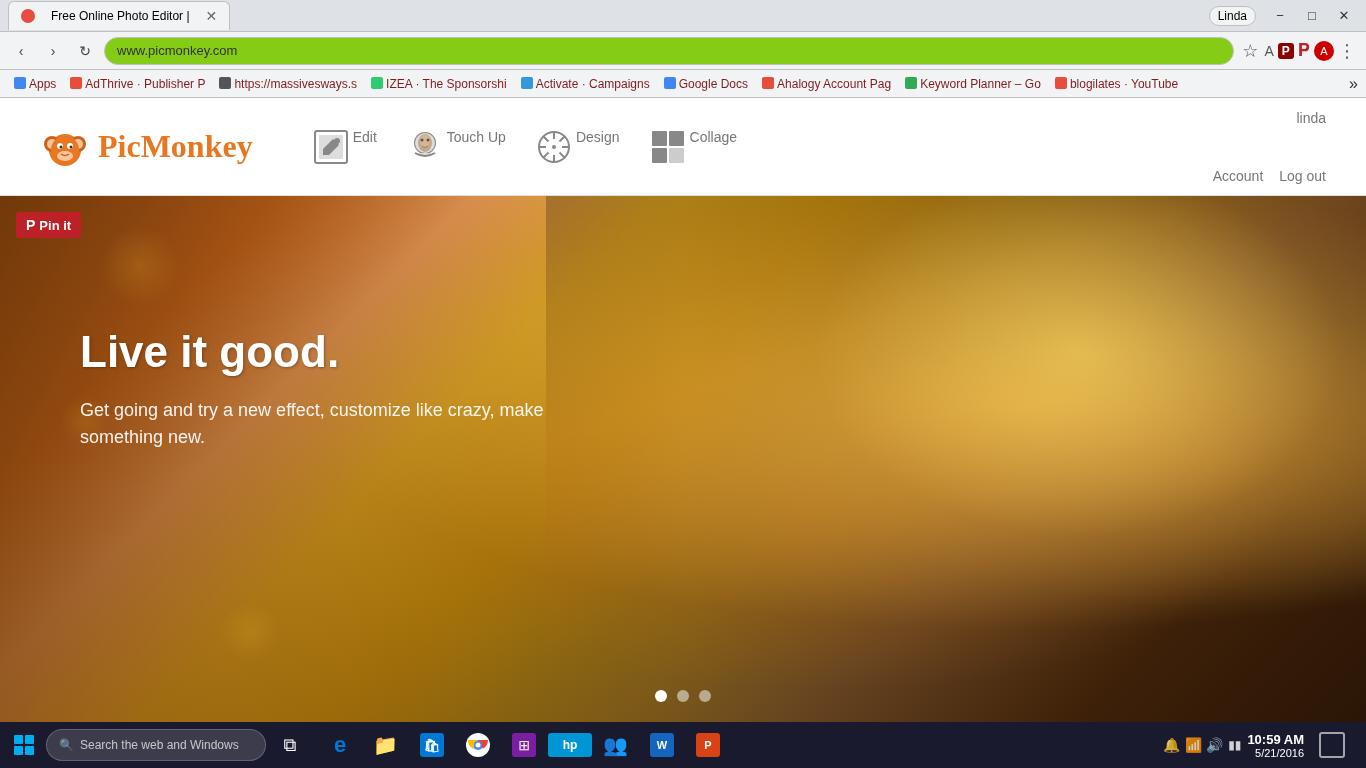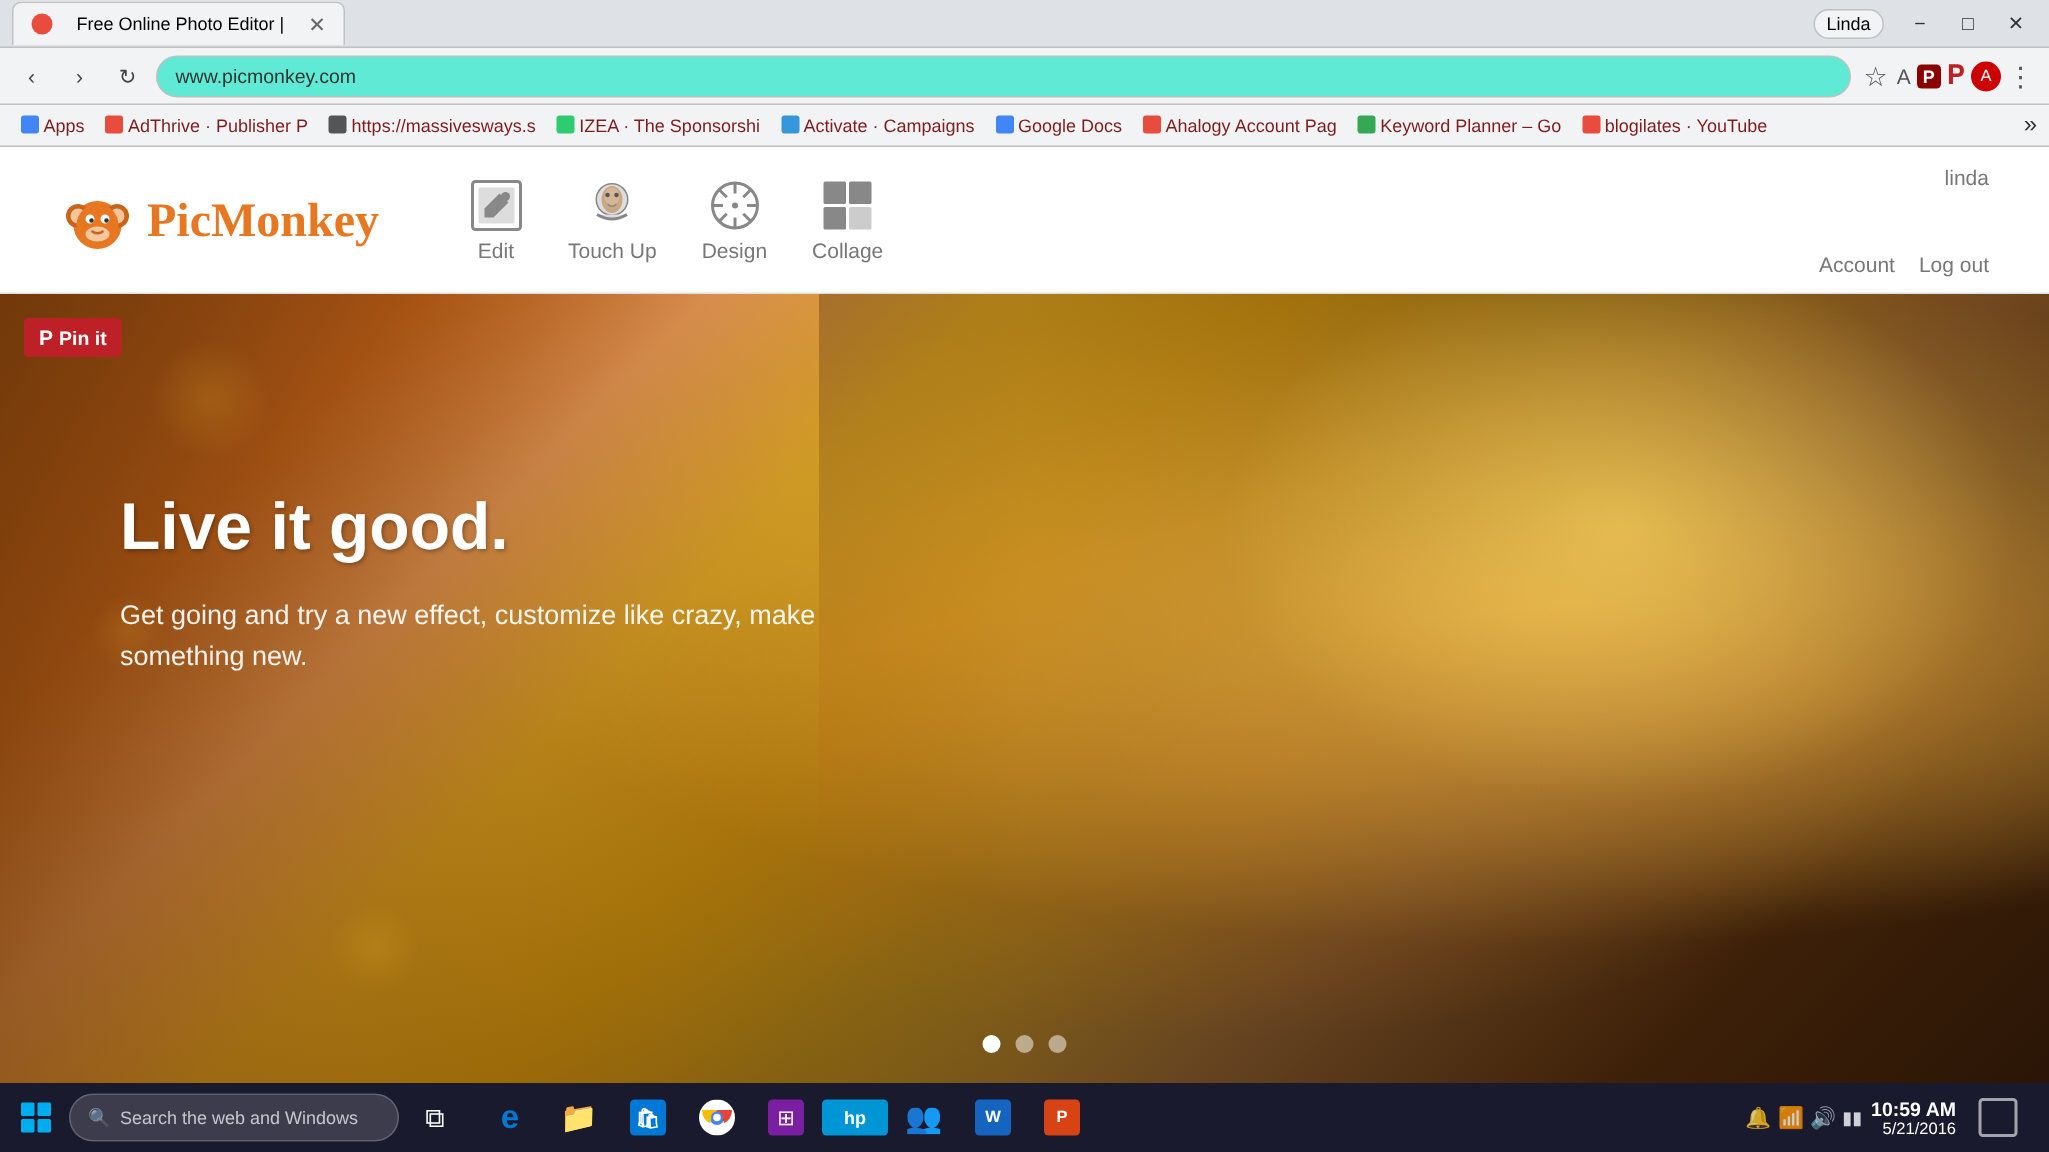--- a/index.html
+++ b/index.html
@@ -62,21 +62,21 @@
       gap: 6px;
       border-bottom: 1px solid #c0c0c0;
     }
     .nav-btn {
       width: 26px; height: 26px;
       display: flex; align-items: center; justify-content: center;
       font-size: 14px; color: #444; cursor: pointer; border-radius: 50%;
     }
     .address-box {
       flex: 1;
-      background: #5eead4;
+      background: #84cc16;
       border: 1px solid #c0c0c0;
       border-radius: 16px;
       height: 28px;
       display: flex;
       align-items: center;
       padding: 0 12px;
       font-size: 13px;
       color: #333;
     }
     .address-icons {
@@ -143,22 +143,22 @@
       font-family: Georgia, serif;
     }
     .pm-nav {
       display: flex;
       gap: 30px;
       align-items: center;
       flex: 1;
     }
     .pm-nav-item {
       display: flex;
-      flex-direction: column;
-      align-items: center;
+      flex-direction: row;
+      align-items: flex-start;
       gap: 4px;
       cursor: pointer;
       color: #666;
     }
     .pm-nav-label {
       font-size: 14px;
       color: #777;
     }
     .pm-user-area {
       display: flex;

